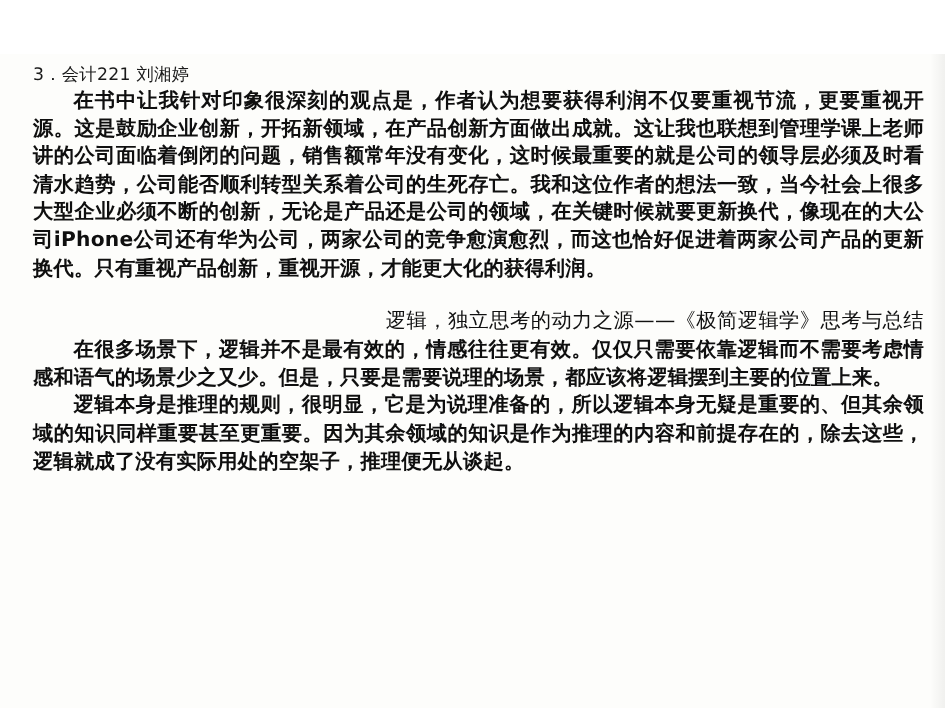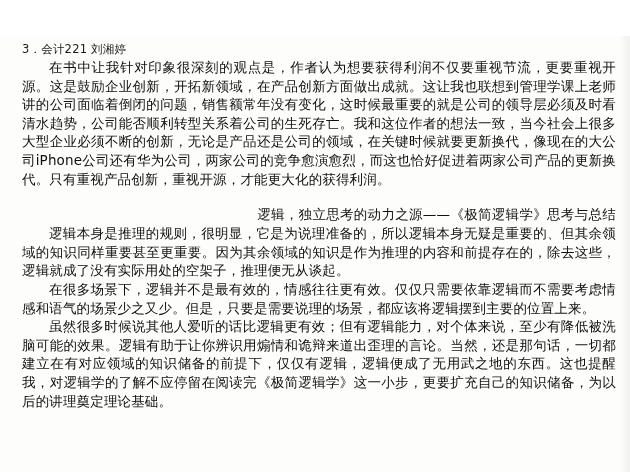--- a/index.html
+++ b/index.html
@@ -58,35 +58,35 @@
     line-height: 18.6px;
     color: #0f0f0f;
     text-align: justify;
     text-justify: inter-ideograph;
     letter-spacing: 0.15px;
     text-indent: 0;
     margin: 0;
   }
   .para.indent {
     text-indent: 27px;
+    font-weight: bold;
   }
   .gap-md { height: 13px; }
 </style>
 </head>
 <body>
 
 <div class="page">
   <div class="edge-band"></div>
 
   <div class="entry">
     <div class="entry-head">3．会计221 刘湘婷</div>
     <p class="para indent">在书中让我针对印象很深刻的观点是，作者认为想要获得利润不仅要重视节流，更要重视开源。这是鼓励企业创新，开拓新领域，在产品创新方面做出成就。这让我也联想到管理学课上老师讲的公司面临着倒闭的问题，销售额常年没有变化，这时候最重要的就是公司的领导层必须及时看清水趋势，公司能否顺利转型关系着公司的生死存亡。我和这位作者的想法一致，当今社会上很多大型企业必须不断的创新，无论是产品还是公司的领域，在关键时候就要更新换代，像现在的大公司iPhone公司还有华为公司，两家公司的竞争愈演愈烈，而这也恰好促进着两家公司产品的更新换代。只有重视产品创新，重视开源，才能更大化的获得利润。</p>
   </div>
 
   <div class="gap-md"></div>
 
   <div class="entry">
     <div class="entry-title two-line">逻辑，独立思考的动力之源——《极简逻辑学》思考与总结</div>
+    <p class="para indent">在很多场景下，逻辑并不是最有效的，情感往往更有效。仅仅只需要依靠逻辑而不需要考虑情感和语气的场景少之又少。但是，只要是需要说理的场景，都应该将逻辑摆到主要的位置上来。</p>
     <p class="para indent">逻辑本身是推理的规则，很明显，它是为说理准备的，所以逻辑本身无疑是重要的、但其余领域的知识同样重要甚至更重要。因为其余领域的知识是作为推理的内容和前提存在的，除去这些，逻辑就成了没有实际用处的空架子，推理便无从谈起。</p>
-    <p class="para indent">在很多场景下，逻辑并不是最有效的，情感往往更有效。仅仅只需要依靠逻辑而不需要考虑情感和语气的场景少之又少。但是，只要是需要说理的场景，都应该将逻辑摆到主要的位置上来。</p>
-    <p class="para indent">虽然很多时候说其他人爱听的话比逻辑更有效；但有逻辑能力，对个体来说，至少有降低被洗脑可能的效果。逻辑有助于让你辨识用煽情和诡辩来道出歪理的言论。当然，还是那句话，一切都建立在有对应领域的知识储备的前提下，仅仅有逻辑，逻辑便成了无用武之地的东西。这也提醒我，对逻辑学的了解不应停留在阅读完《极简逻辑学》这一小步，更要扩充自己的知识储备，为以后的讲理奠定理论基础。</p>
   </div>
 </div>
 
 </body></html>

